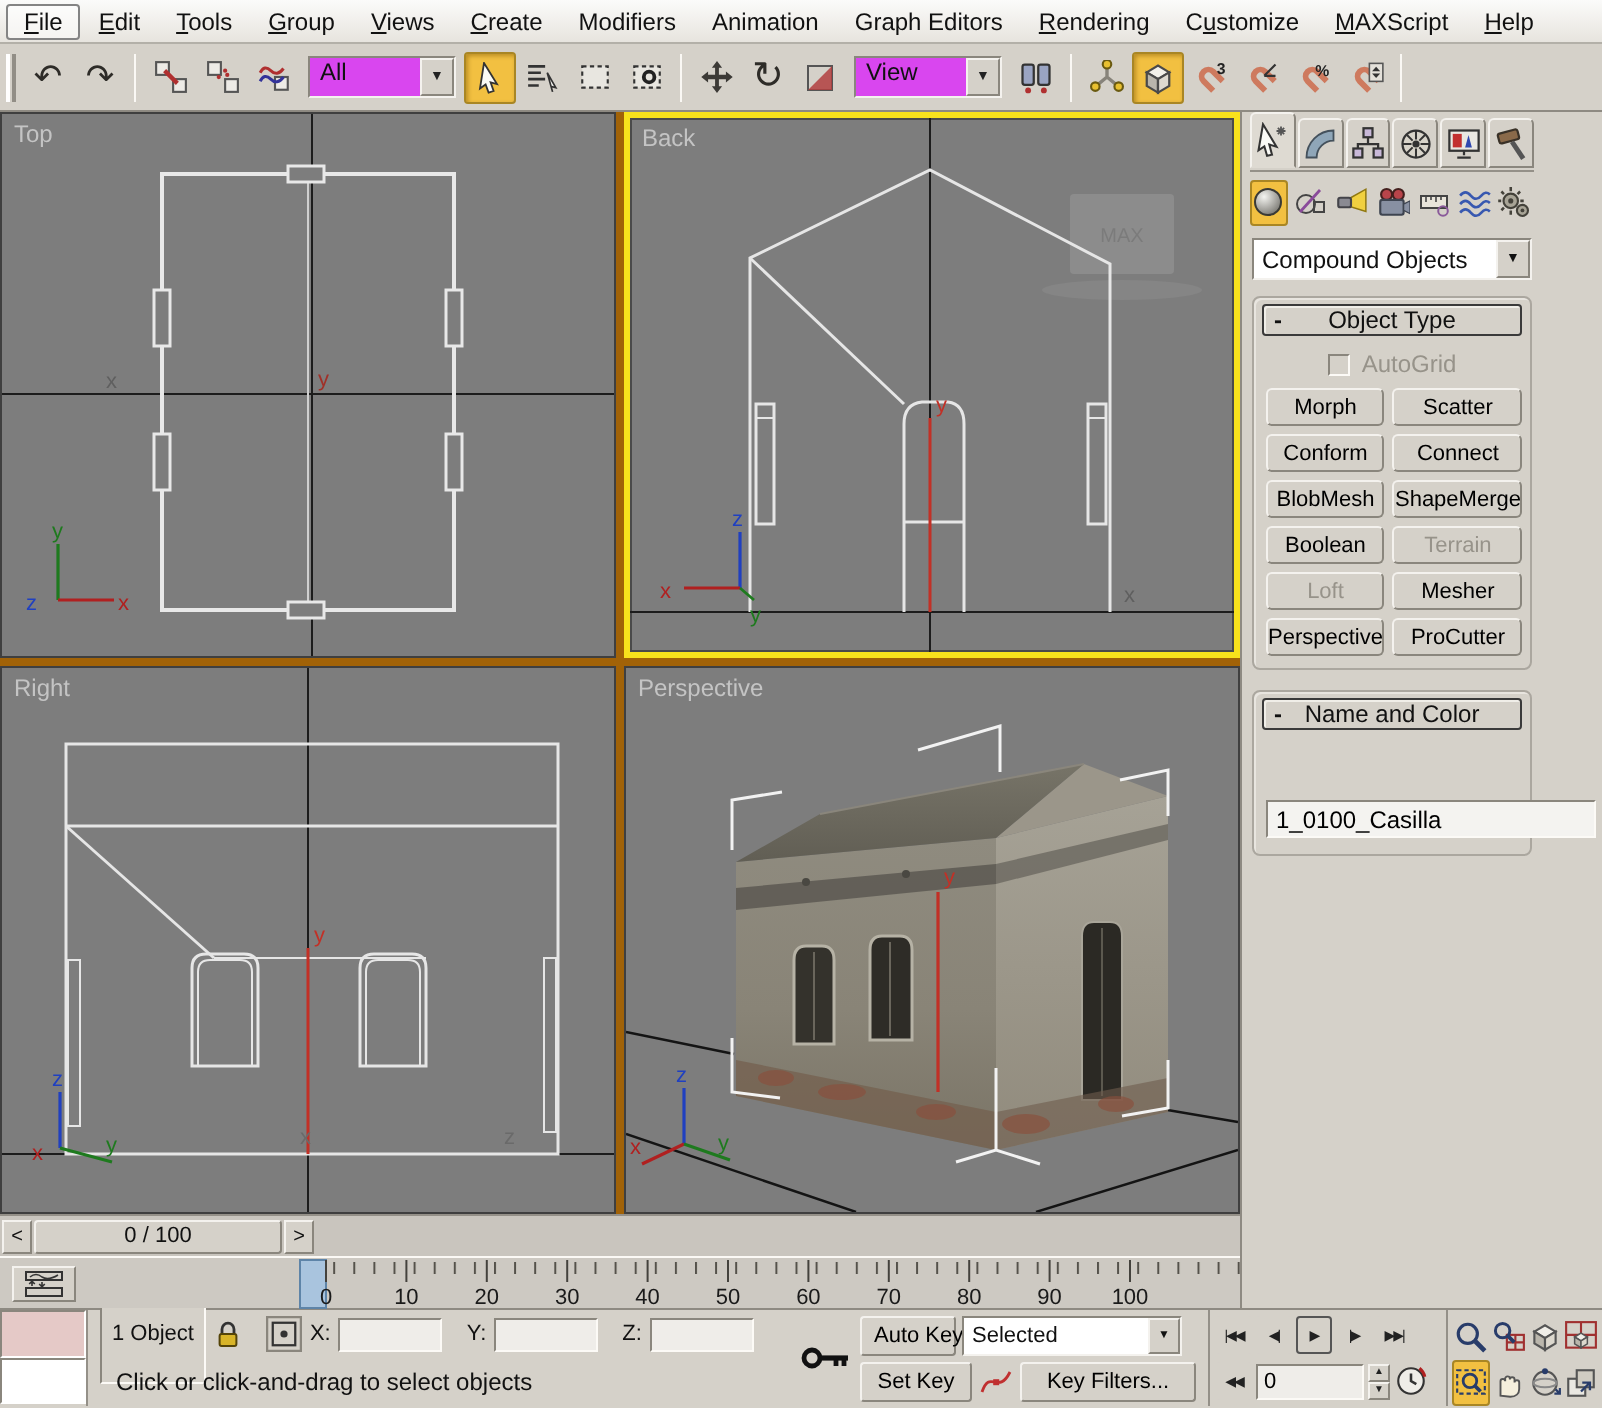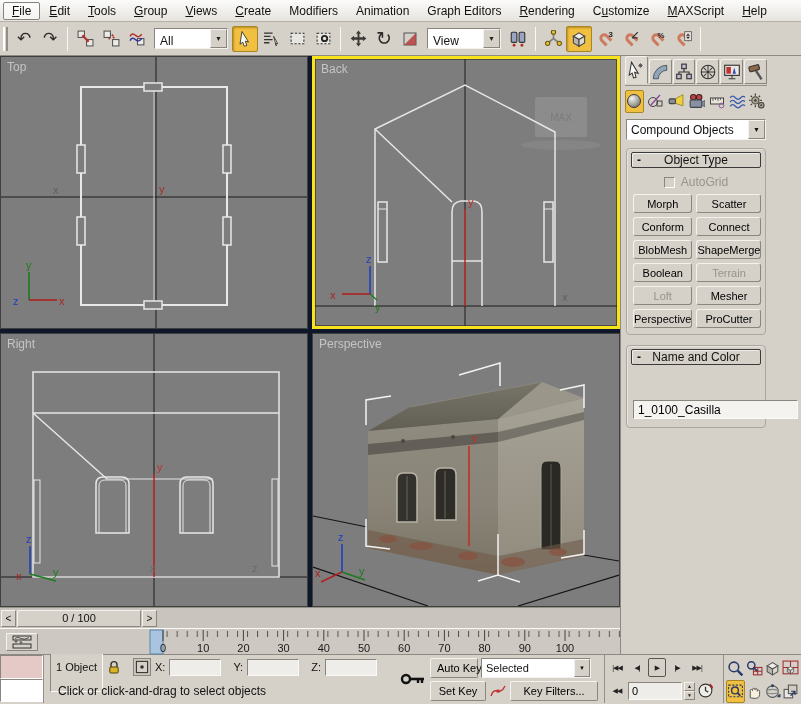--- a/index.html
+++ b/index.html
@@ -9,27 +9,27 @@
   .menubar{height:22px;display:flex;align-items:center;padding-left:3px;background:linear-gradient(#FBFBFA,#E7E4DE);border-bottom:1px solid #B3B0A8;}
   .mi{padding:2px 9px;white-space:nowrap;cursor:default;}
   .mi.focused{border:1px solid #848484;border-radius:2px;background:rgba(255,255,255,.55);padding:1px 8px;}
   
   .toolbar{height:34px;display:flex;align-items:center;padding:0 2px;background:#D5D1C9;border-bottom:1px solid #8E8A82;}
   .grip{width:5px;height:24px;border-left:2px solid #fff;border-right:2px solid #928E86;margin:0 3px 0 1px;}
   .ibtn{width:26px;height:26px;display:flex;align-items:center;justify-content:center;border-radius:2px;flex:none;}
   .ibtn.active{background:#F2C041;border:1px solid #A98624;box-shadow:inset 1px 1px 2px rgba(120,80,0,.45);}
   .sep{width:1px;height:24px;background:#949088;border-right:1px solid #FAF8F4;margin:0 4px;flex:none;}
   .glyph{font-size:17px;line-height:1;color:#2E2C28;}
-  .dd{display:flex;align-items:flex-end;height:21px;background:#ffffff;border:1px solid;border-color:#8A867D #F4F2EE #F4F2EE #8A867D;margin:0 4px;flex:none;}
+  .dd{display:flex;align-items:flex-start;height:21px;background:#d946ef;border:1px solid;border-color:#8A867D #F4F2EE #F4F2EE #8A867D;margin:0 4px;flex:none;}
   .dd .txt{flex:1;padding:0 5px;font-size:12px;white-space:nowrap;overflow:hidden;}
   .dd .arr{width:17px;height:19px;background:#D5D1C9;border:1px solid;border-color:#F4F2EE #8A867D #8A867D #F4F2EE;font-size:7px;display:flex;align-items:center;justify-content:center;color:#222;}
   
   .main{display:flex;height:598px;}
   .leftcol{width:620px;display:flex;flex-direction:column;}
-  .vpwrap{height:551px;position:relative;background:#0f172a;}
+  .vpwrap{height:551px;position:relative;background:#a16207;}
   .vp{position:absolute;background:#7D7D7D;border:1px solid #3F3F3F;overflow:hidden;}
   .vp.active{border:3px solid #F8E21C;box-shadow:inset 0 0 0 1px #4a4a4a;}
   .vplabel{position:absolute;top:3px;left:6px;color:#C4C4C4;font-size:12px;z-index:2;}
   .wire{position:absolute;left:0;top:0;width:100%;height:100%;}
   
   .timeslider{height:21px;background:#C9C5BE;display:flex;align-items:center;padding:1px;gap:1px;border-top:1px solid #949088;}
   .tsbtn{width:15px;height:17px;background:#D5D1C9;border:1px solid;border-color:#F4F2EE #8A867D #8A867D #F4F2EE;font-size:10px;line-height:15px;text-align:center;}
   .tshandle{width:124px;height:17px;background:#D5D1C9;border:1px solid;border-color:#F4F2EE #8A867D #8A867D #F4F2EE;border-radius:2px;font-size:11px;text-align:center;line-height:15px;}
   
   .trackbar{height:26px;background:#CDC9C2;position:relative;border-top:1px solid #FBF9F5;}

